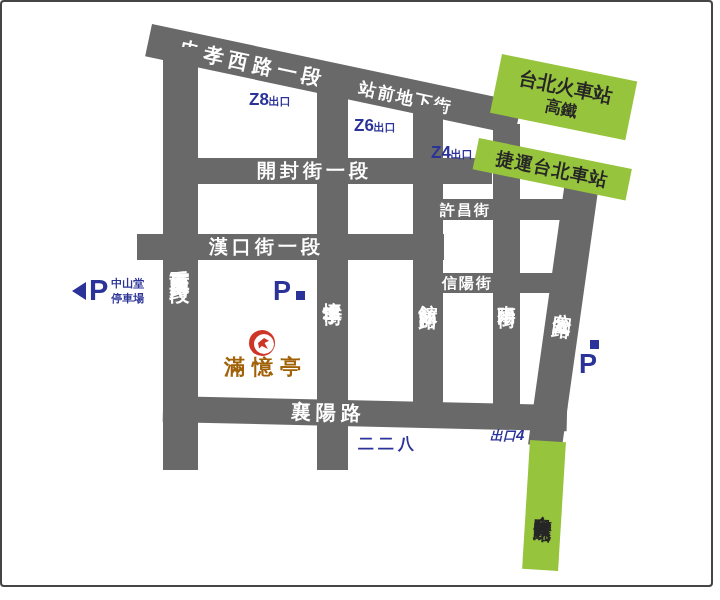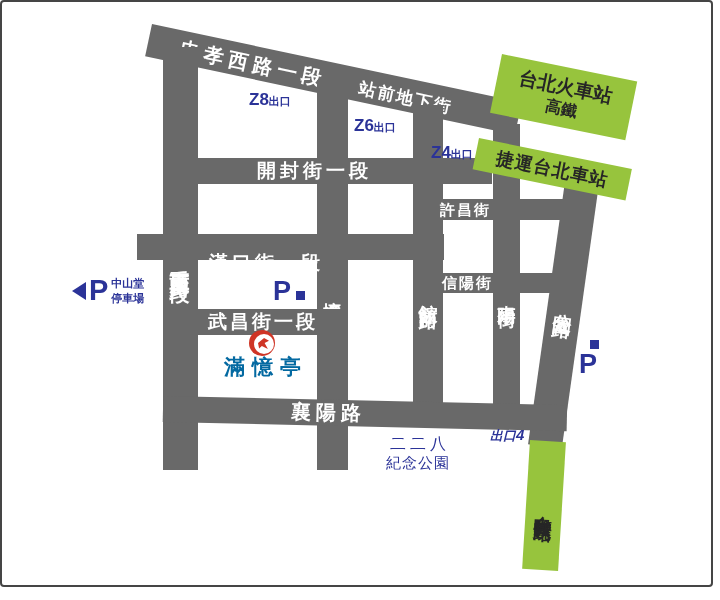--- a/index.html
+++ b/index.html
@@ -14,21 +14,21 @@
   .p-letter{font-weight:bold;font-size:27px;line-height:1;color:#2b3398;}
   .p-square{width:9px;height:9px;background:#2b3398;display:inline-block;}
   .tri-left{width:0;height:0;border-top:9px solid transparent;border-bottom:9px solid transparent;border-right:14px solid #2b3398;}
   .exit-big{font-size:17px;font-weight:bold;margin-top:20px;}
   .exit-small{font-size:11px;font-weight:bold;}
   #logo-mark{position:absolute;left:247px;top:328px;width:26px;height:26px;border-radius:50%;background:#cf3526;}
   #logo-mark::before{content:"";position:absolute;left:5px;top:4px;width:20px;height:20px;border-radius:50%;background:#ffffff;}
   #logo-mark::after{content:"";position:absolute;left:9px;top:8px;width:11px;height:11px;background:#cf3526;
     clip-path:polygon(0 45%,55% 0,100% 25%,60% 45%,90% 100%,35% 72%,10% 95%);}
   #restaurant-name{position:absolute;left:222px;top:351px;font-family:"DejaVu Serif","Liberation Serif",serif;
-    font-size:21px;font-weight:bold;color:#0369a1;letter-spacing:7px;white-space:nowrap;}
+    font-size:21px;font-weight:bold;color:#a16207;letter-spacing:7px;white-space:nowrap;}
 </style>
 </head>
 <body>
 
 <div id="map-frame">
 
   <div class="street" style="left:150px;top:22px;width:378px;height:33px;transform:rotate(12deg);transform-origin:0 0;">
     <span class="slabel" style="left:32px;top:5px;font-size:20px;letter-spacing:5px;">忠孝西路一段</span>
     <span class="slabel" style="left:216px;top:8px;font-size:17px;letter-spacing:2px;">站前地下街</span>
   </div>
@@ -51,34 +51,31 @@
 
   <div class="street" style="left:566px;top:158px;width:34px;height:287px;transform:rotate(8deg);transform-origin:0 0;">
     <span class="vlabel" style="top:138px;font-size:19px;">公園路</span>
   </div>
 
   <div class="street" style="left:135px;top:156px;width:307px;height:26px;margin-left:48px;">
     <span class="slabel hcenter" style="left:72px;font-size:19px;letter-spacing:4px;">開封街一段</span>
   </div>
 
   <div class="street" style="left:135px;top:232px;width:307px;height:26px;">
-    <span class="slabel hcenter" style="left:72px;font-size:19px;letter-spacing:4px;margin-top:16px;">漢口街一段</span>
+    <span class="slabel hcenter" style="left:72px;font-size:19px;letter-spacing:4px;">漢口街一段</span>
   </div>
 
   <div class="street" style="left:411px;top:197px;width:177px;height:21px;">
     <span class="slabel hcenter" style="left:27px;font-size:15px;letter-spacing:2px;">許昌街</span>
   </div>
 
   <div class="street" style="left:411px;top:271px;width:167px;height:20px;">
     <span class="slabel hcenter" style="left:29px;font-size:15px;letter-spacing:2px;">信陽街</span>
   </div>
 
-  <div class="street" style="left:161px;top:307px;width:185px;height:26px;">
-    <span class="slabel hcenter" style="left:45px;font-size:19px;letter-spacing:3px;">武昌街一段</span>
-  </div>
 
   <div class="street" style="left:161px;top:394px;width:404px;height:26px;transform:rotate(1.3deg);transform-origin:left center;">
     <span class="slabel hcenter" style="left:128px;font-size:20px;letter-spacing:5px;">襄陽路</span>
   </div>
 
   <div class="station" style="left:500px;top:52px;width:138px;height:60px;transform:rotate(11.5deg);transform-origin:0 0;flex-direction:column;line-height:1.25;">
     <span style="font-size:19px;font-weight:bold;">台北火車站</span>
     <span style="font-size:16px;font-weight:bold;">高鐵</span>
   </div>
 
@@ -115,21 +112,20 @@
   <div class="blue" style="left:271px;top:276px;display:flex;align-items:center;">
     <span class="p-letter">P</span>
     <span class="p-square" style="margin-left:5px;margin-top:8px;"></span>
   </div>
 
   <div class="blue" style="left:577px;top:338px;display:flex;flex-direction:column;align-items:flex-end;width:20px;">
     <span class="p-square"></span>
     <span class="p-letter" style="margin-top:2px;align-self:flex-start;">P</span>
   </div>
 
-  <div class="blue" style="left:348px;top:432px;width:100px;text-align:right;font-weight:normal;line-height:1.25;">
+  <div class="blue" style="left:356px;top:432px;width:100px;text-align:left;font-weight:bold;line-height:1.25;">
     <span style="display:block;font-size:16px;letter-spacing:4px;">二二八</span>
-    <span style="display:block;font-size:15px;letter-spacing:1px;">紀念公園</span>
   </div>
 
   <div id="logo-mark"></div>
   <div id="restaurant-name">滿憶亭</div>
 
 </div>
 
 </body></html>

